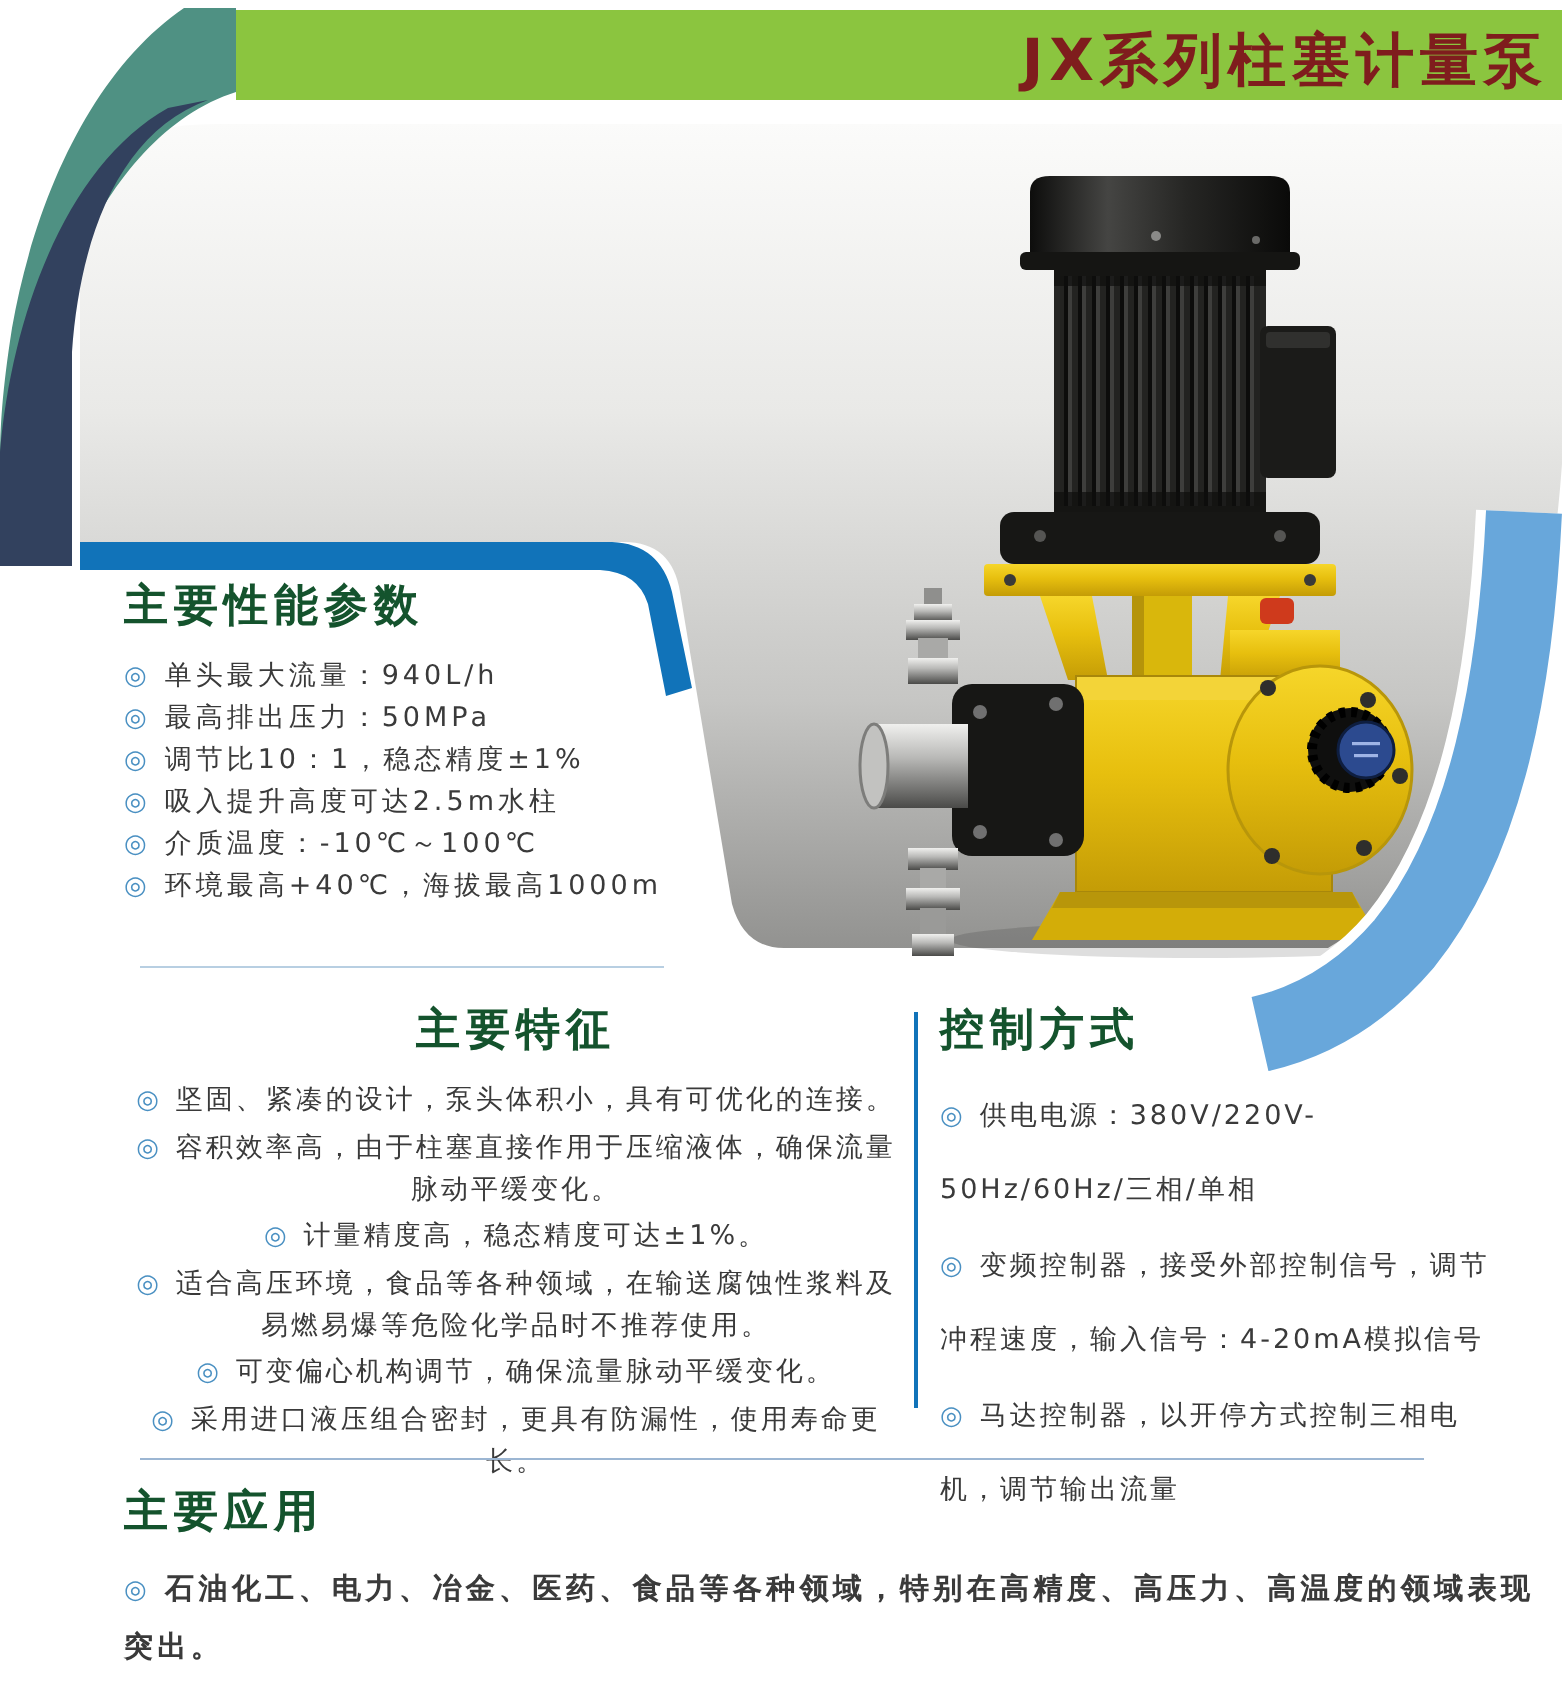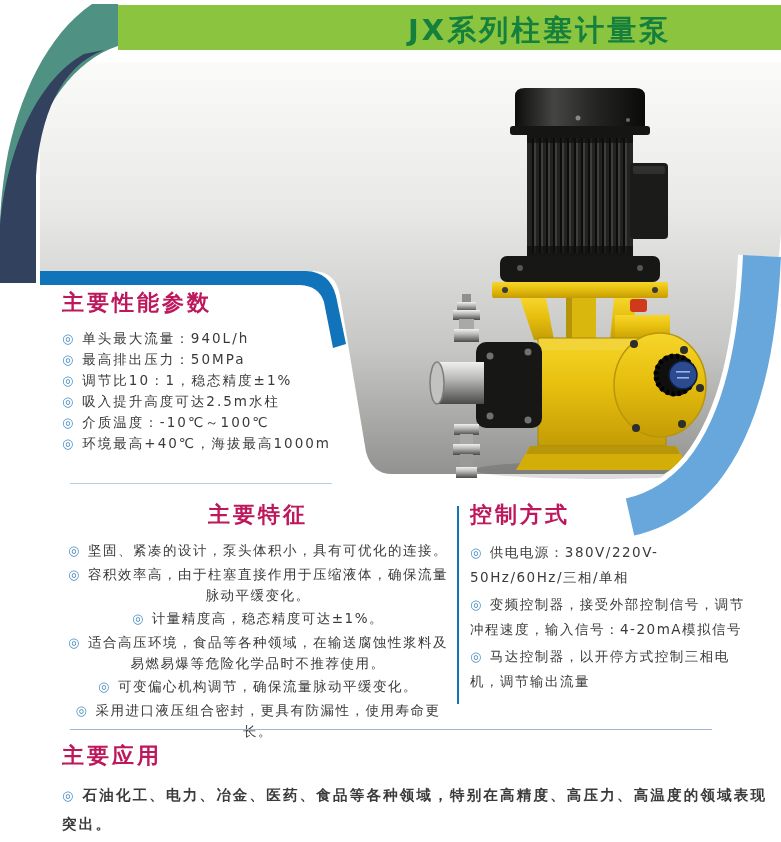--- a/index.html
+++ b/index.html
@@ -5,35 +5,35 @@
   html,body{margin:0;padding:0;background:#e8e8e8;}
   .page{
     position:relative;width:781px;height:842px;margin:0 auto;
     background:#ffffff;overflow:hidden;
     font-family:"DejaVu Sans","Liberation Sans",sans-serif;
     color:#3a3a3a;
   }
   .deco{position:absolute;left:0;top:0;}
   .banner-title{
     position:absolute;left:408px;top:9px;width:366px;height:42px;
-    text-align:left;line-height:42px;
-    font-size:29px;font-weight:bold;color:#15803d;letter-spacing:3px;
+    text-align:right;line-height:42px;
+    font-size:29px;font-weight:bold;color:#7f1d1d;letter-spacing:3px;
   }
   h2.sec{
     margin:0 0 10px 0;font-size:22px;font-weight:bold;
-    color:#be185d;letter-spacing:3px;
+    color:#14532d;letter-spacing:3px;
   }
   .sec1{position:absolute;left:62px;top:288px;width:382px;}
   .sec1 .item{font-size:13.5px;line-height:21px;letter-spacing:2px;margin:0;}
   .divider1{position:absolute;left:70px;top:483px;width:262px;border-top:1px solid #b8cfe2;}
   .features{position:absolute;left:62px;top:500px;width:392px;text-align:center;}
   .features .item{font-size:13.5px;line-height:20px;letter-spacing:1.5px;margin:0 0 3px 0;}
   .vline{position:absolute;left:457px;top:506px;height:198px;border-left:2px solid #1173b9;}
   .control{position:absolute;left:470px;top:500px;width:276px;}
-  .control .item{font-size:13.5px;line-height:25px;letter-spacing:1.5px;margin:0 0 2px 0;}
+  .control .item{font-size:13.5px;line-height:36px;letter-spacing:1.5px;margin:0 0 2px 0;}
   .divider2{position:absolute;left:70px;top:729px;width:642px;border-top:1px solid #9cb6d3;}
   .apps{position:absolute;left:62px;top:741px;width:708px;}
   .apps .item{font-size:14.5px;line-height:28px;letter-spacing:2.2px;margin:0;font-weight:bold;}
   .blt{color:#4a90c2;margin-right:7px;font-size:13px;}
 </style>
 </head>
 <body>
 
 <div class="page">
 

